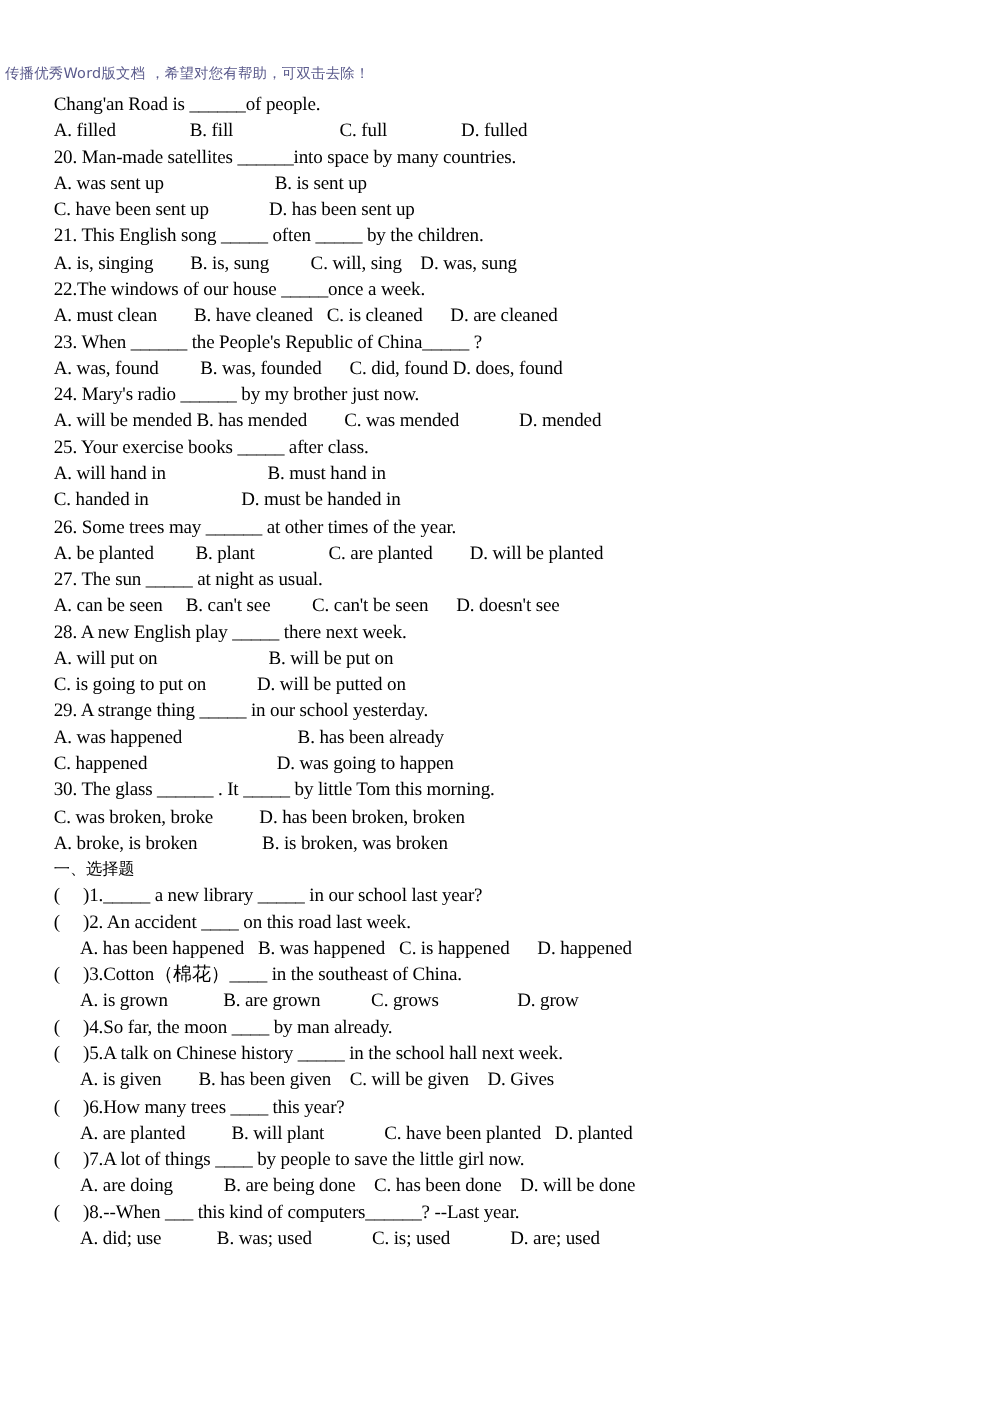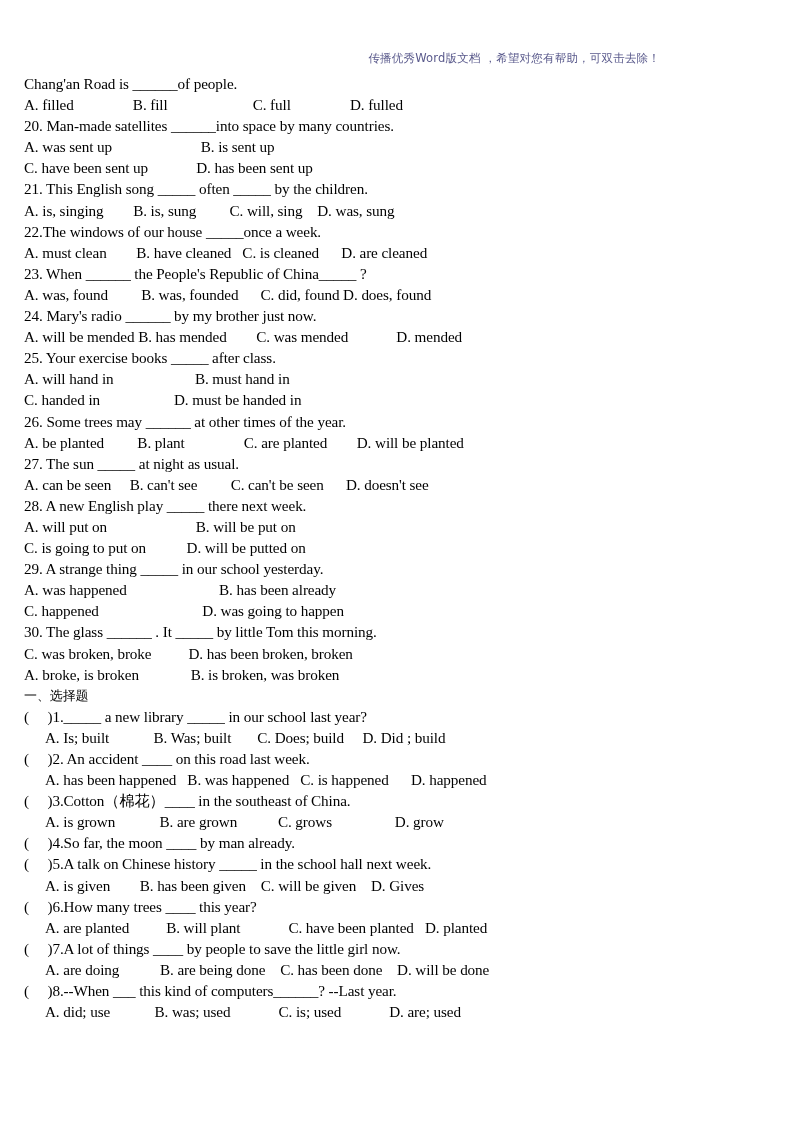--- a/index.html
+++ b/index.html
@@ -19,34 +19,34 @@
     width: 800px;
     height: 1132px;
     background: #ffffff;
     overflow: hidden;
   }
   .watermark-header {
     position: absolute;
     top: 51px;
     left: 0;
     width: 660px;
-    text-align: right;
-    padding-left: 32px;
+    text-align: left;
+    padding-left: 4px;
     box-sizing: border-box;
     font-family: "DejaVu Sans", "Liberation Sans", sans-serif;
     font-size: 11.5px;
     line-height: 14px;
     color: #5a5a8c;
     letter-spacing: 0.2px;
     white-space: nowrap;
   }
   .body-block {
     position: absolute;
     top: 73px;
-    left: 24px;
+    left: 43px;
     width: 730px;
   }
   .line {
     font-size: 15.2px;
     line-height: 21.1px;
     white-space: pre;
     letter-spacing: -0.1px;
   }
   .line.cn {
     font-family: "DejaVu Sans", "Liberation Sans", sans-serif;
@@ -91,21 +91,20 @@
         <div class="line">29. A strange thing _____ in our school yesterday.</div>
         <div class="line">A. was happened                         B. has been already</div>
         <div class="line">C. happened                            D. was going to happen</div>
         <div class="line">30. The glass ______ . It _____ by little Tom this morning.</div>
         <div class="line">C. was broken, broke          D. has been broken, broken</div>
         <div class="line">A. broke, is broken              B. is broken, was broken</div>
       </div>
     <div class="line cn">一、选择题</div>
     <div id="section-two">
         <div class="line">(     )1._____ a new library _____ in our school last year?</div>
-        <div class="line indent">A. Is; built            B. Was; built       C. Does; build     D. Did ; build</div>
         <div class="line">(     )2. An accident ____ on this road last week.</div>
         <div class="line indent">A. has been happened   B. was happened   C. is happened      D. happened</div>
         <div class="line">(     )3.Cotton（棉花）____ in the southeast of China.</div>
         <div class="line indent">A. is grown            B. are grown           C. grows                 D. grow</div>
         <div class="line">(     )4.So far, the moon ____ by man already.</div>
         <div class="line">(     )5.A talk on Chinese history _____ in the school hall next week.</div>
         <div class="line indent">A. is given        B. has been given    C. will be given    D. Gives</div>
         <div class="line">(     )6.How many trees ____ this year?</div>
         <div class="line indent">A. are planted          B. will plant             C. have been planted   D. planted</div>
         <div class="line">(     )7.A lot of things ____ by people to save the little girl now.</div>

